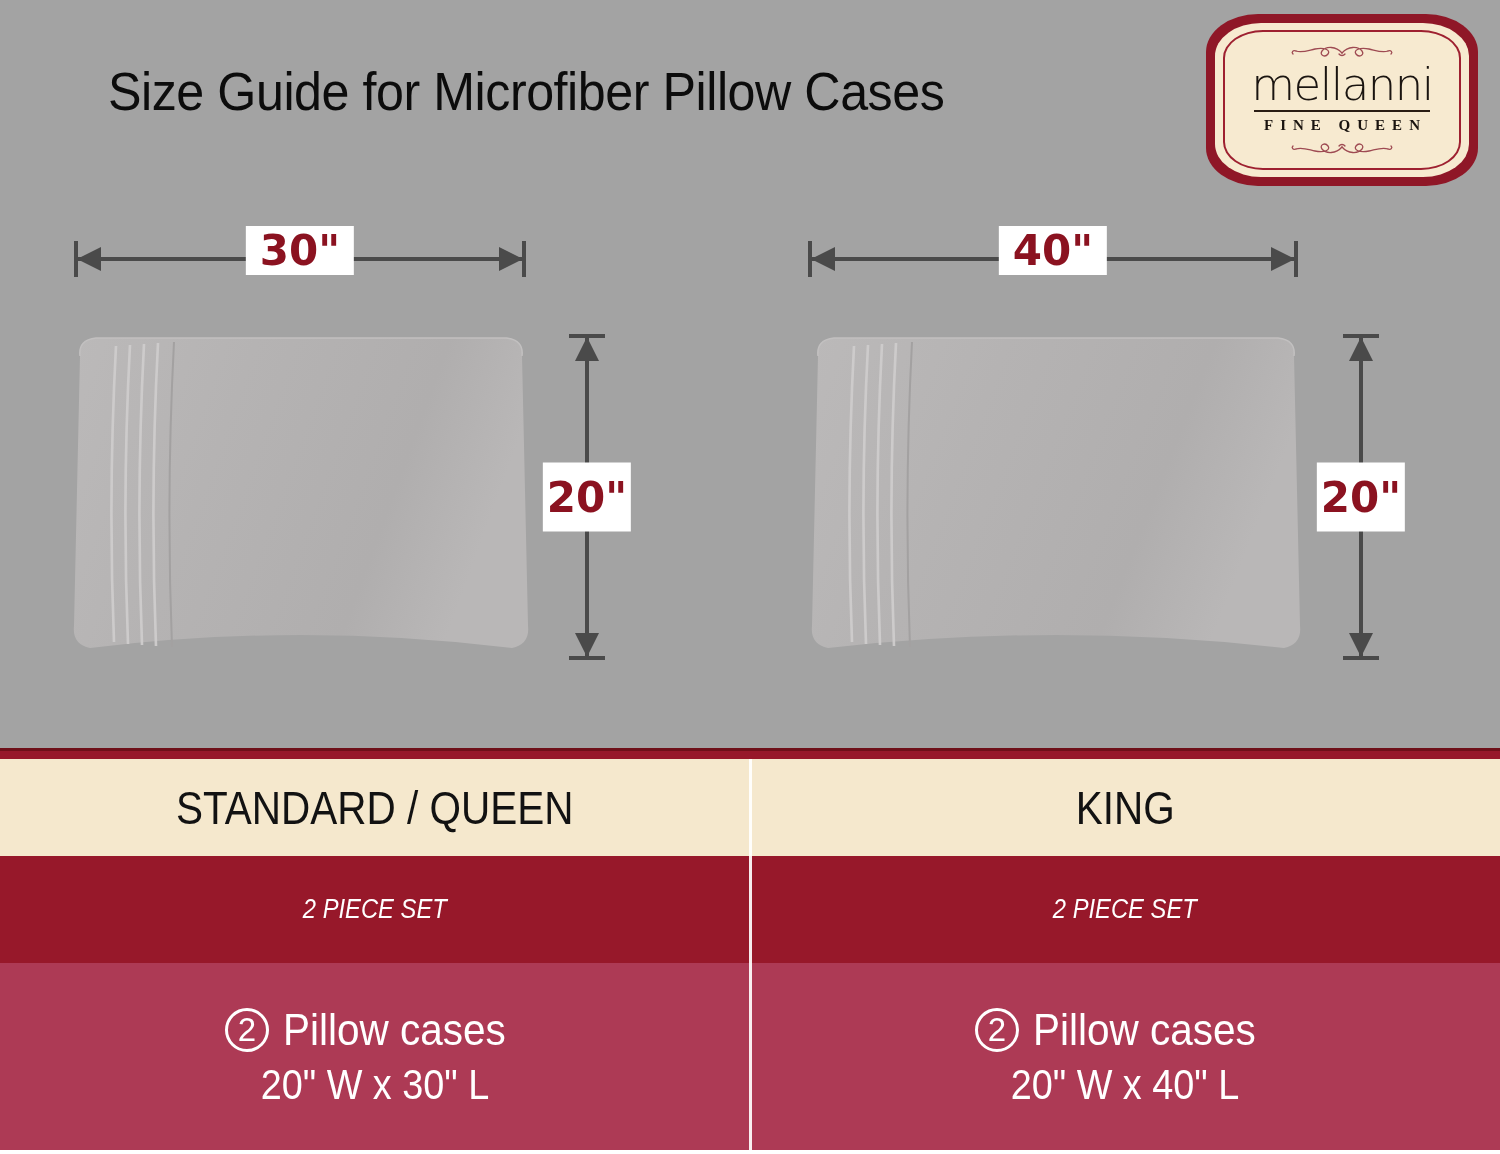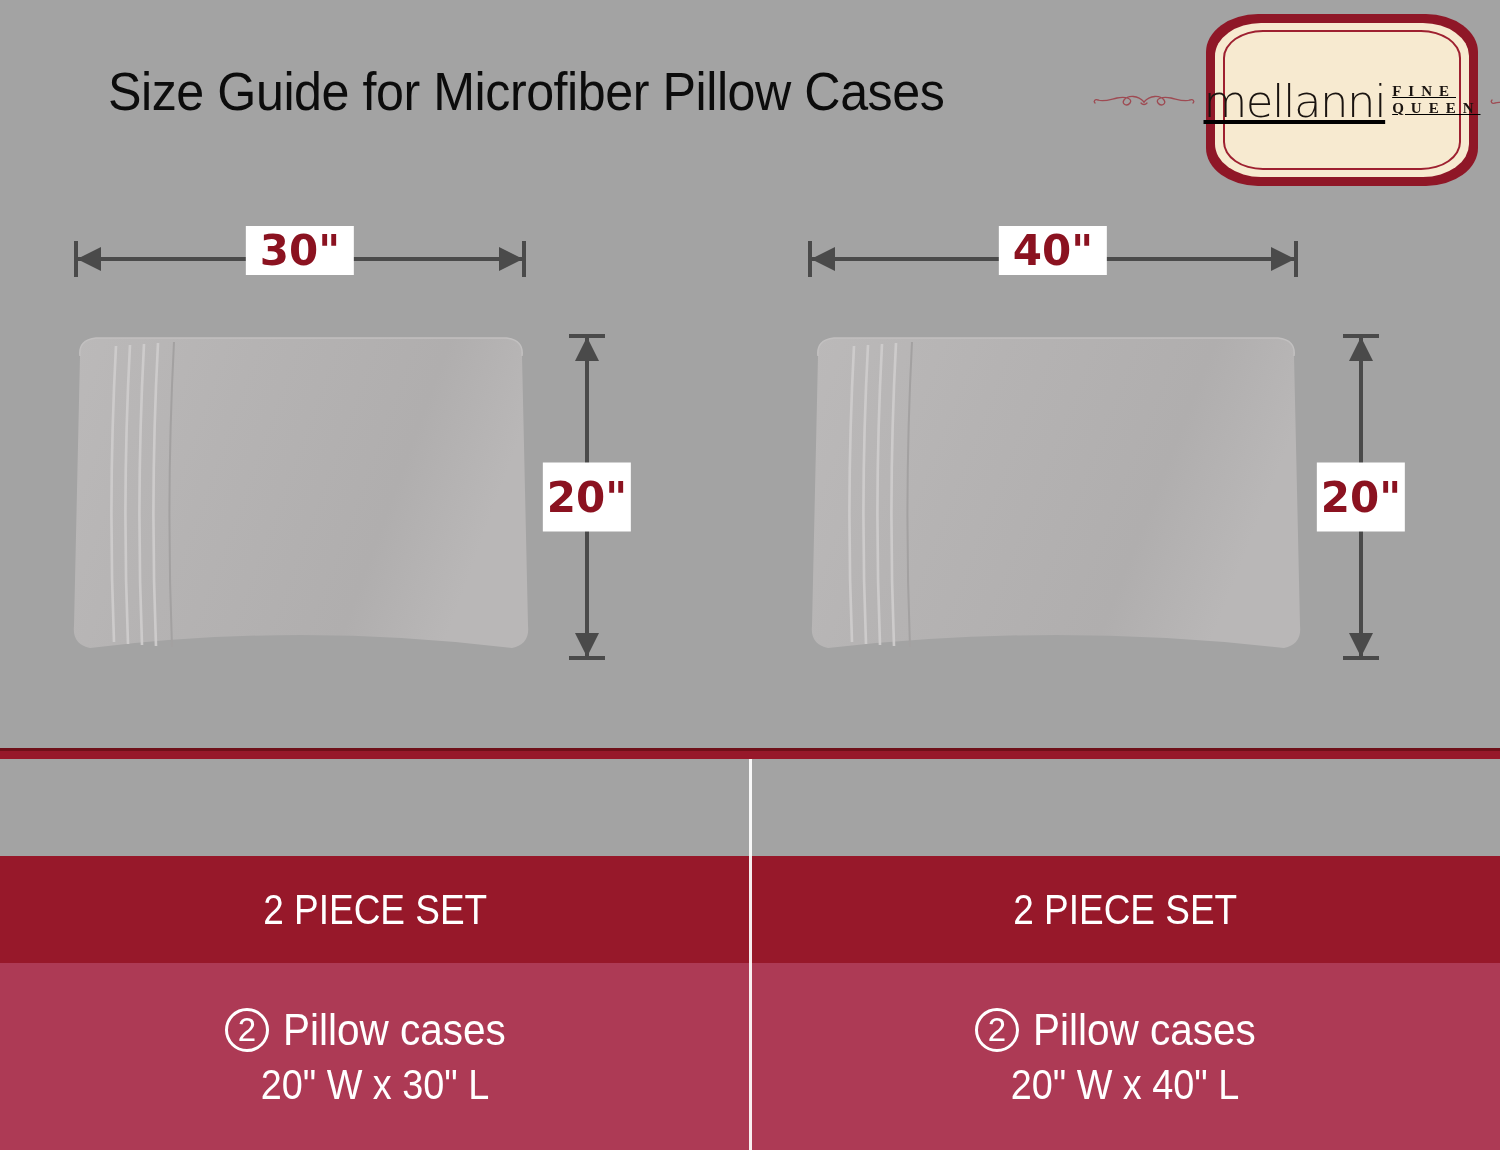--- a/index.html
+++ b/index.html
@@ -58,24 +58,23 @@
     border: 2px solid #9e2030;
     border-radius: 40px / 28px;
     box-sizing: border-box;
   }
   .logo-inner {
     position: absolute;
     left: 21px; top: 20px; right: 21px; bottom: 20px;
     background: #f7ead0;
     border-radius: 36px / 25px;
     display: flex;
-    flex-direction: row;
+    flex-direction: column;
     align-items: center;
     justify-content: center;
-    text-decoration: underline;
   }
   .flourish {
     height: 18px;
     width: 120px;
     display: block;
   }
   .logo-word {
     font-size: 45px;
     color: #1a1410;
     letter-spacing: -1.5px;
@@ -184,21 +183,21 @@
     align-items: center;
     justify-content: center;
     text-align: center;
     box-sizing: border-box;
   }
   .row-head { top: 11px; height: 97px; background: #f5e8cd; }
   .row-head .cell { font-size: 46px; color: #121212; letter-spacing: 0px; }
   .row-head .cell span { transform: scaleX(0.88); transform-origin: center; display:block; }
 
   .row-set { top: 108px; height: 107px; background: #97182a; }
-  .row-set .cell { font-size: 42px; color: #ffffff; }
+  .row-set .cell { font-size: 27px; color: #ffffff; font-style: italic; }
   .row-set .cell span { transform: scaleX(0.88); transform-origin: center; display:block; }
 
   .row-detail { top: 215px; height: 187px; background: #ad3a55; }
   .row-detail .cell { color: #ffffff; }
   .detail-line1 {
     font-size: 44px;
     display: flex; align-items: center; gap: 14px;
     margin-bottom: 6px;
   }
   .detail-line1 .qty {
@@ -350,20 +349,28 @@
       <div class="head b"></div>
       <div class="label">20"</div>
     </div>
   </div>
 
   <div id="table">
 
     <div class="rule-thin" style="top:0;"></div>
     <div class="rule-thick" style="top:3px;"></div>
 
+    <div class="row row-head">
+      <div class="cell">
+        <span>STANDARD / QUEEN</span>
+      </div>
+      <div class="cell">
+        <span>KING</span>
+      </div>
+    </div>
 
     <div class="row row-set">
       <div class="cell">
         <span>2 PIECE SET</span>
       </div>
       <div class="cell">
         <span>2 PIECE SET</span>
       </div>
     </div>
 

